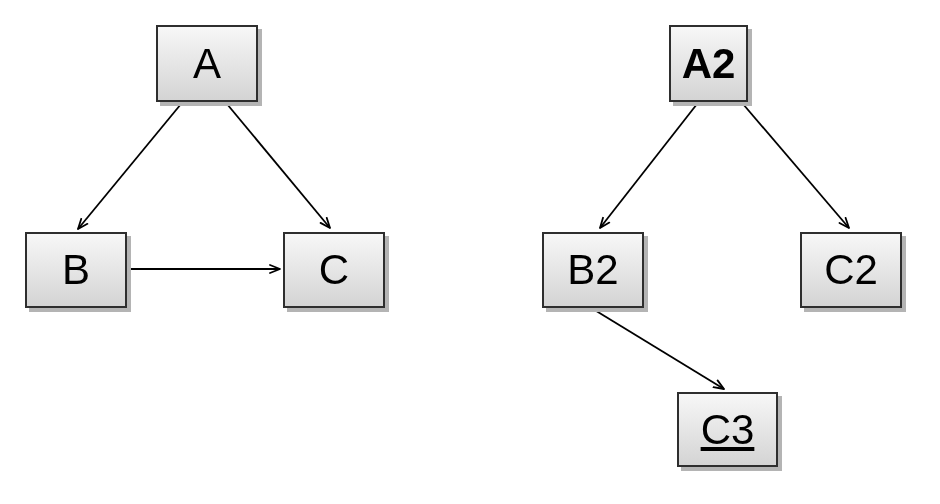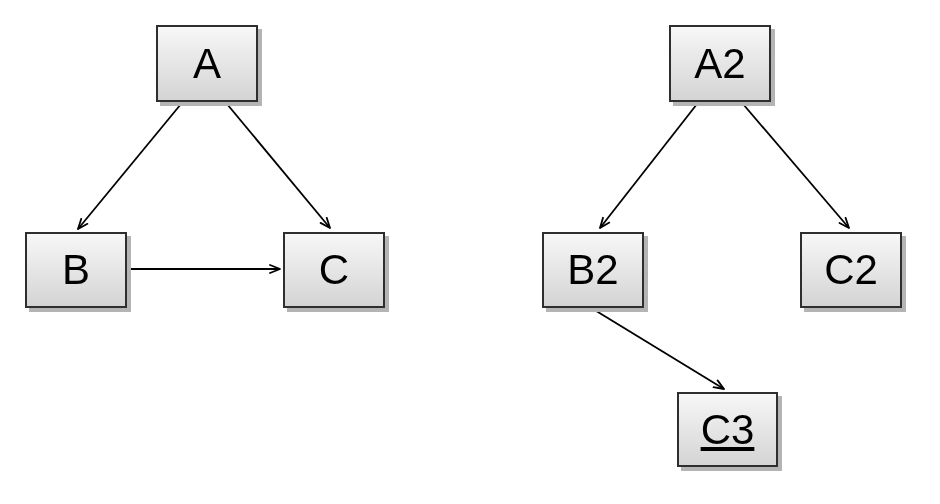--- a/index.html
+++ b/index.html
@@ -65,21 +65,21 @@
   <div id="nodes-layer">
       <div class="node" style="left: 156px; top: 25px; width: 102px; height: 77px;">
         <span class="node-label">A</span>
       </div>
       <div class="node" style="left: 25px; top: 232px; width: 102px; height: 76px;">
         <span class="node-label">B</span>
       </div>
       <div class="node" style="left: 283px; top: 232px; width: 102px; height: 76px;">
         <span class="node-label">C</span>
       </div>
-      <div class="node" style="left: 669px; top: 25px; width: 102px; height: 77px;">
+      <div class="node" style="left: 669px; top: 25px; width: 79px; height: 77px; font-weight: bold;">
         <span class="node-label">A2</span>
       </div>
       <div class="node" style="left: 542px; top: 232px; width: 102px; height: 76px;">
         <span class="node-label">B2</span>
       </div>
       <div class="node" style="left: 800px; top: 232px; width: 102px; height: 76px;">
         <span class="node-label">C2</span>
       </div>
       <div class="node" style="left: 677px; top: 392px; width: 101px; height: 75px; text-decoration: underline;">
         <span class="node-label">C3</span>

